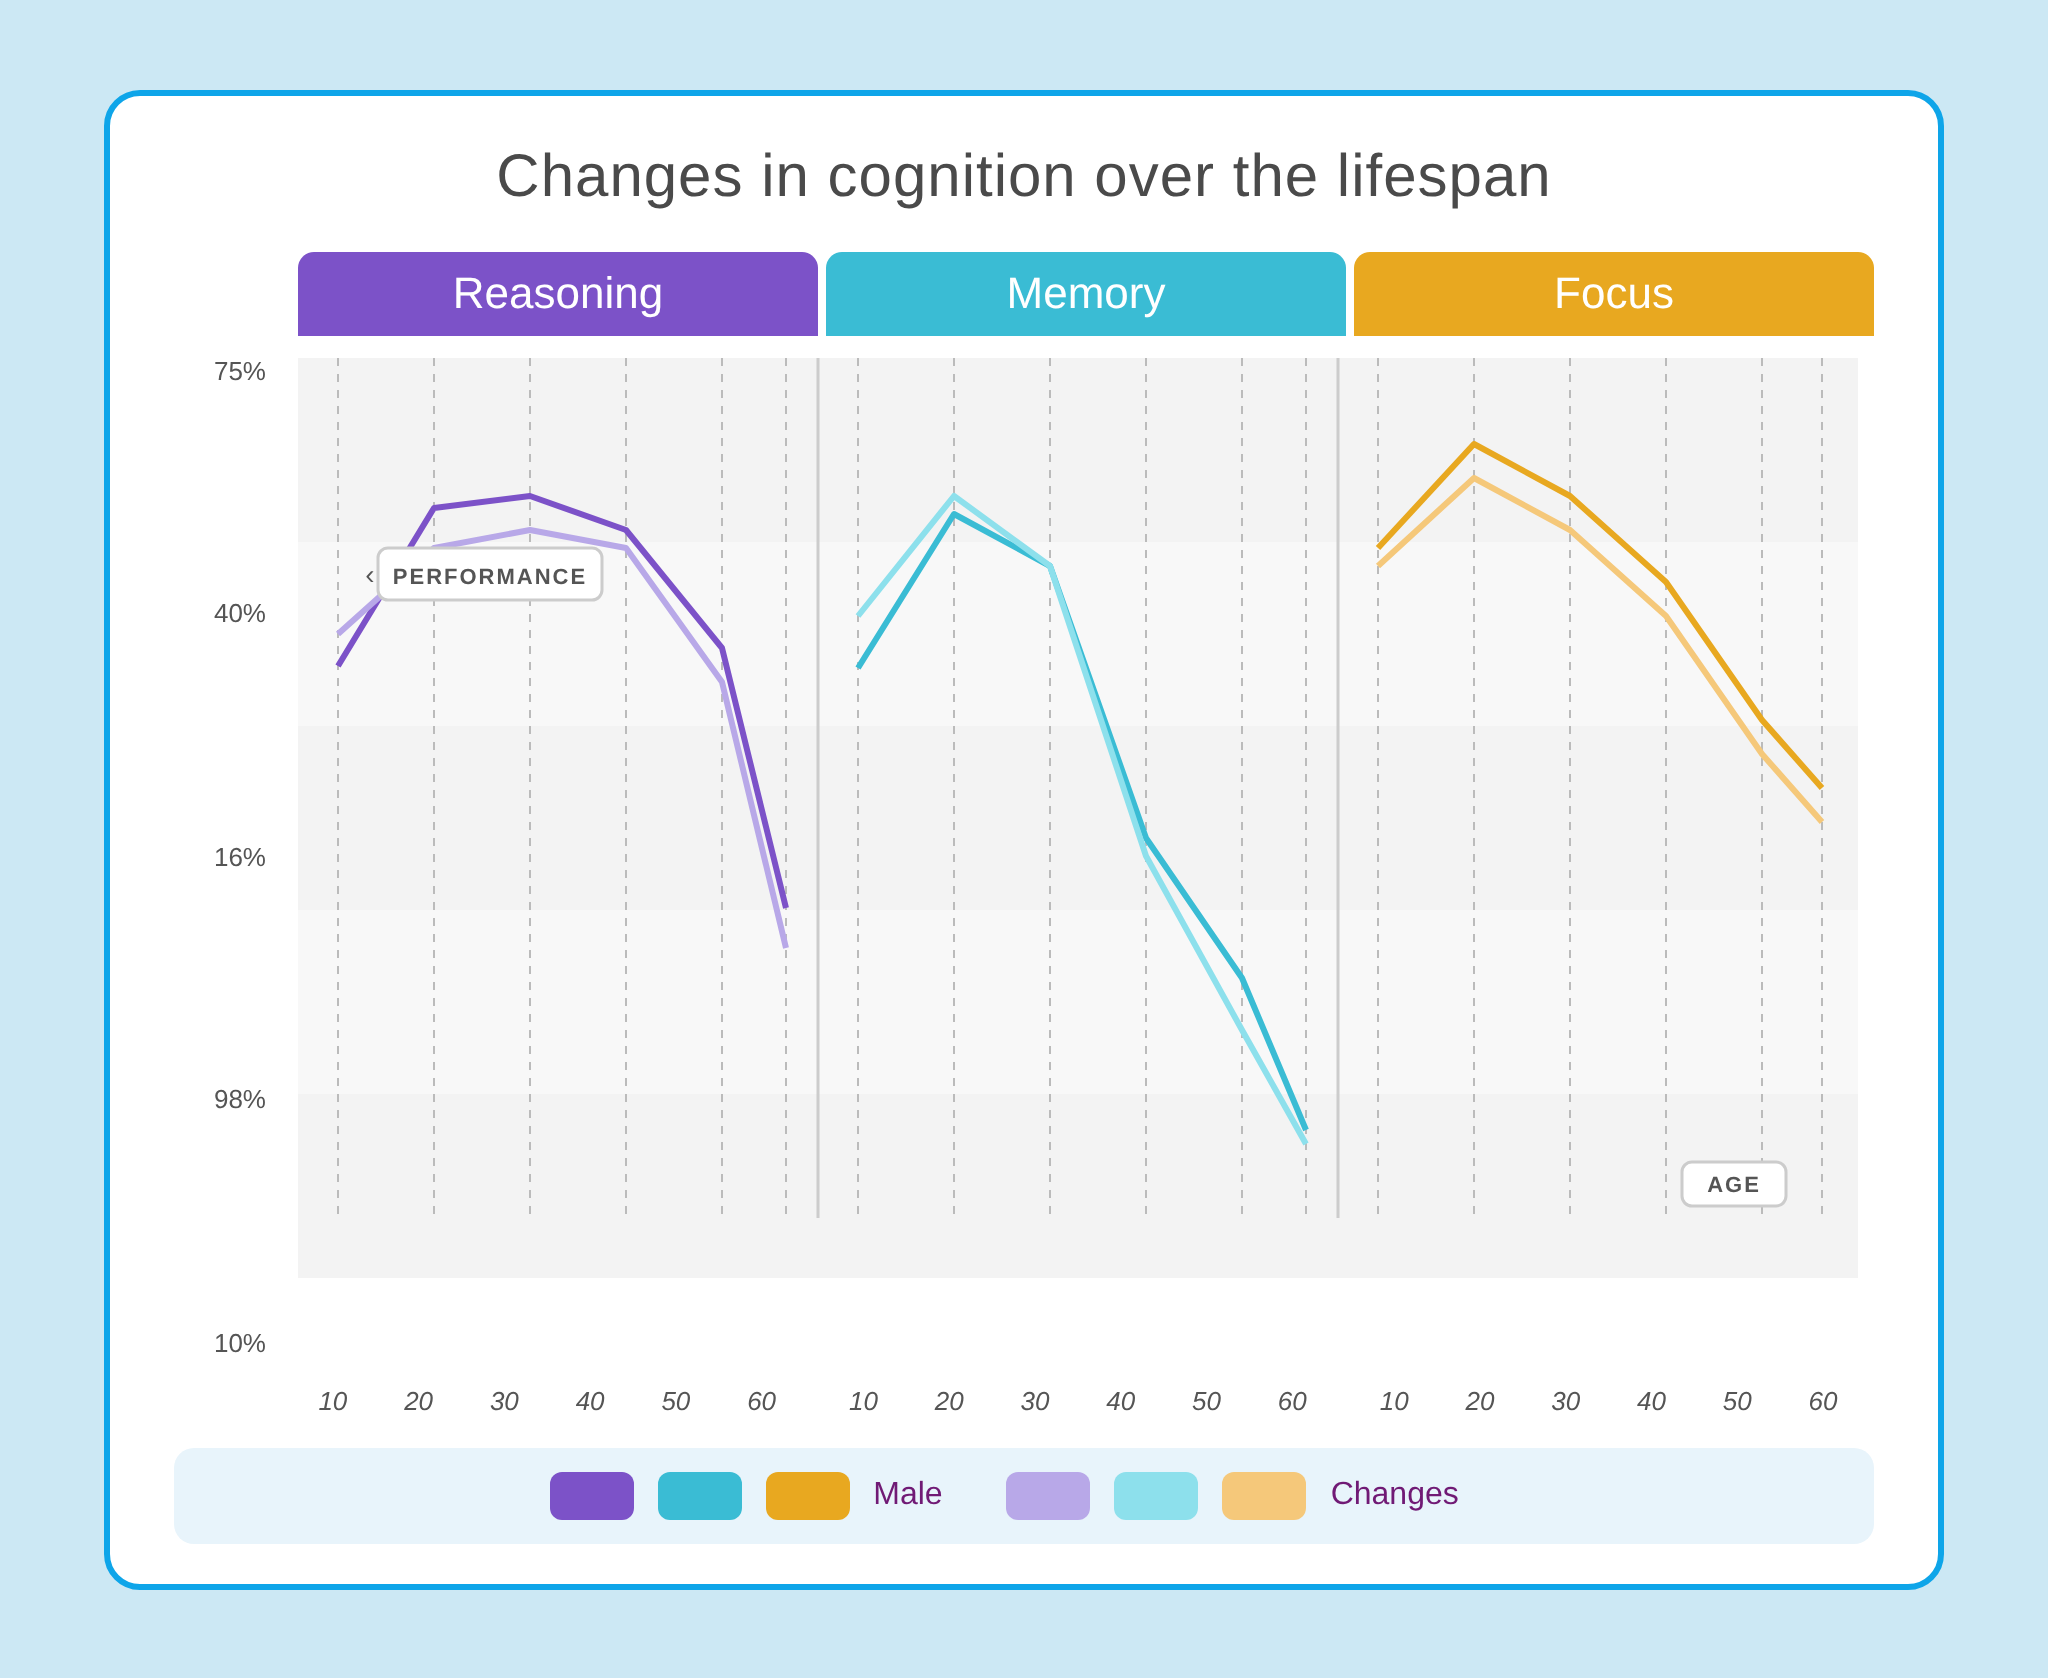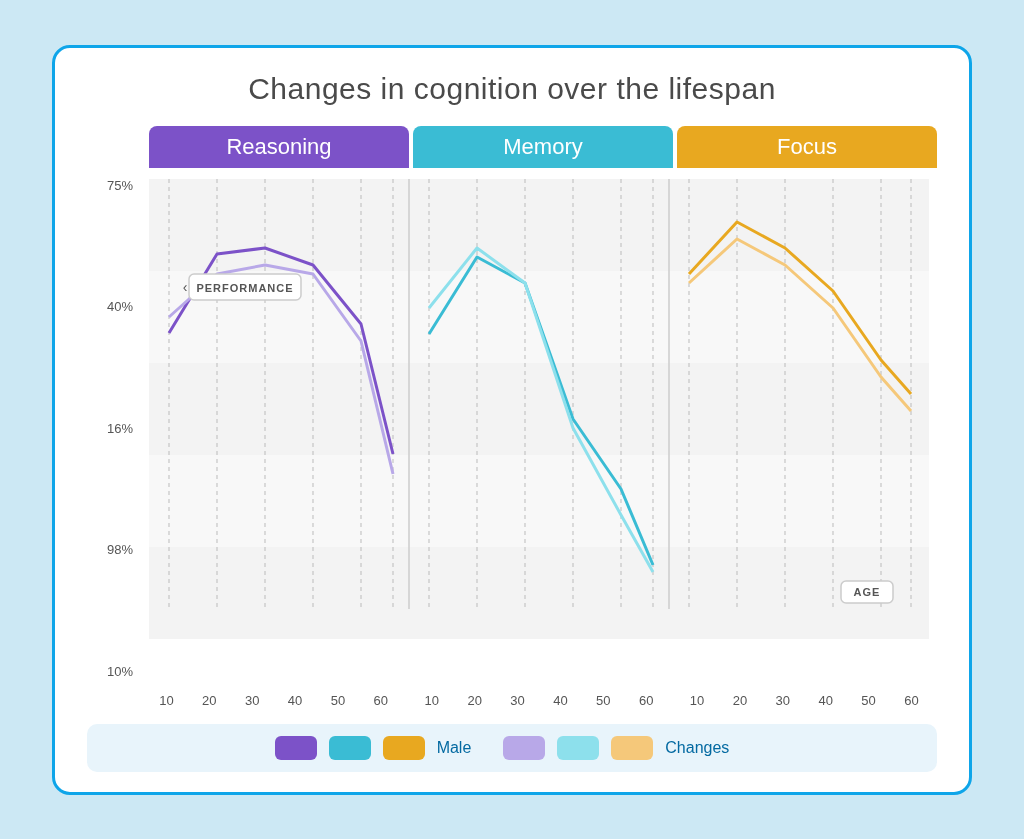--- a/index.html
+++ b/index.html
@@ -87,42 +87,42 @@
       margin-left: 0;
     }
     .x-section {
       flex: 1;
       display: flex;
       justify-content: space-around;
       padding: 0 4px;
       font-size: 13px;
       color: #555;
     }
-    .x-label { text-align: center; }
+    .x-label { text-align: center; font-style: italic; }
 
     .legend-bar {
       width: 100%;
       background: #e8f4fb;
       border-radius: 10px;
       margin-top: 16px;
       padding: 12px 30px;
       display: flex;
       align-items: center;
       justify-content: center;
       gap: 12px;
       font-size: 15px;
       color: #444;
     }
     .legend-swatch {
       width: 42px;
       height: 24px;
       border-radius: 6px;
       display: inline-block;
     }
-    .legend-label { margin-right: 20px; font-size: 16px; color: #0369a1; font-weight: 500; }
+    .legend-label { margin-right: 20px; font-size: 16px; color: #701a75; font-weight: 500; }
   </style>
 </head>
 <body>
 
 <div class="card">
   <div class="main-title">Changes in cognition over the lifespan</div>
 
   <div class="chart-area">
     <div class="category-headers">
       <div class="cat-header cat-reasoning">Reasoning</div>

